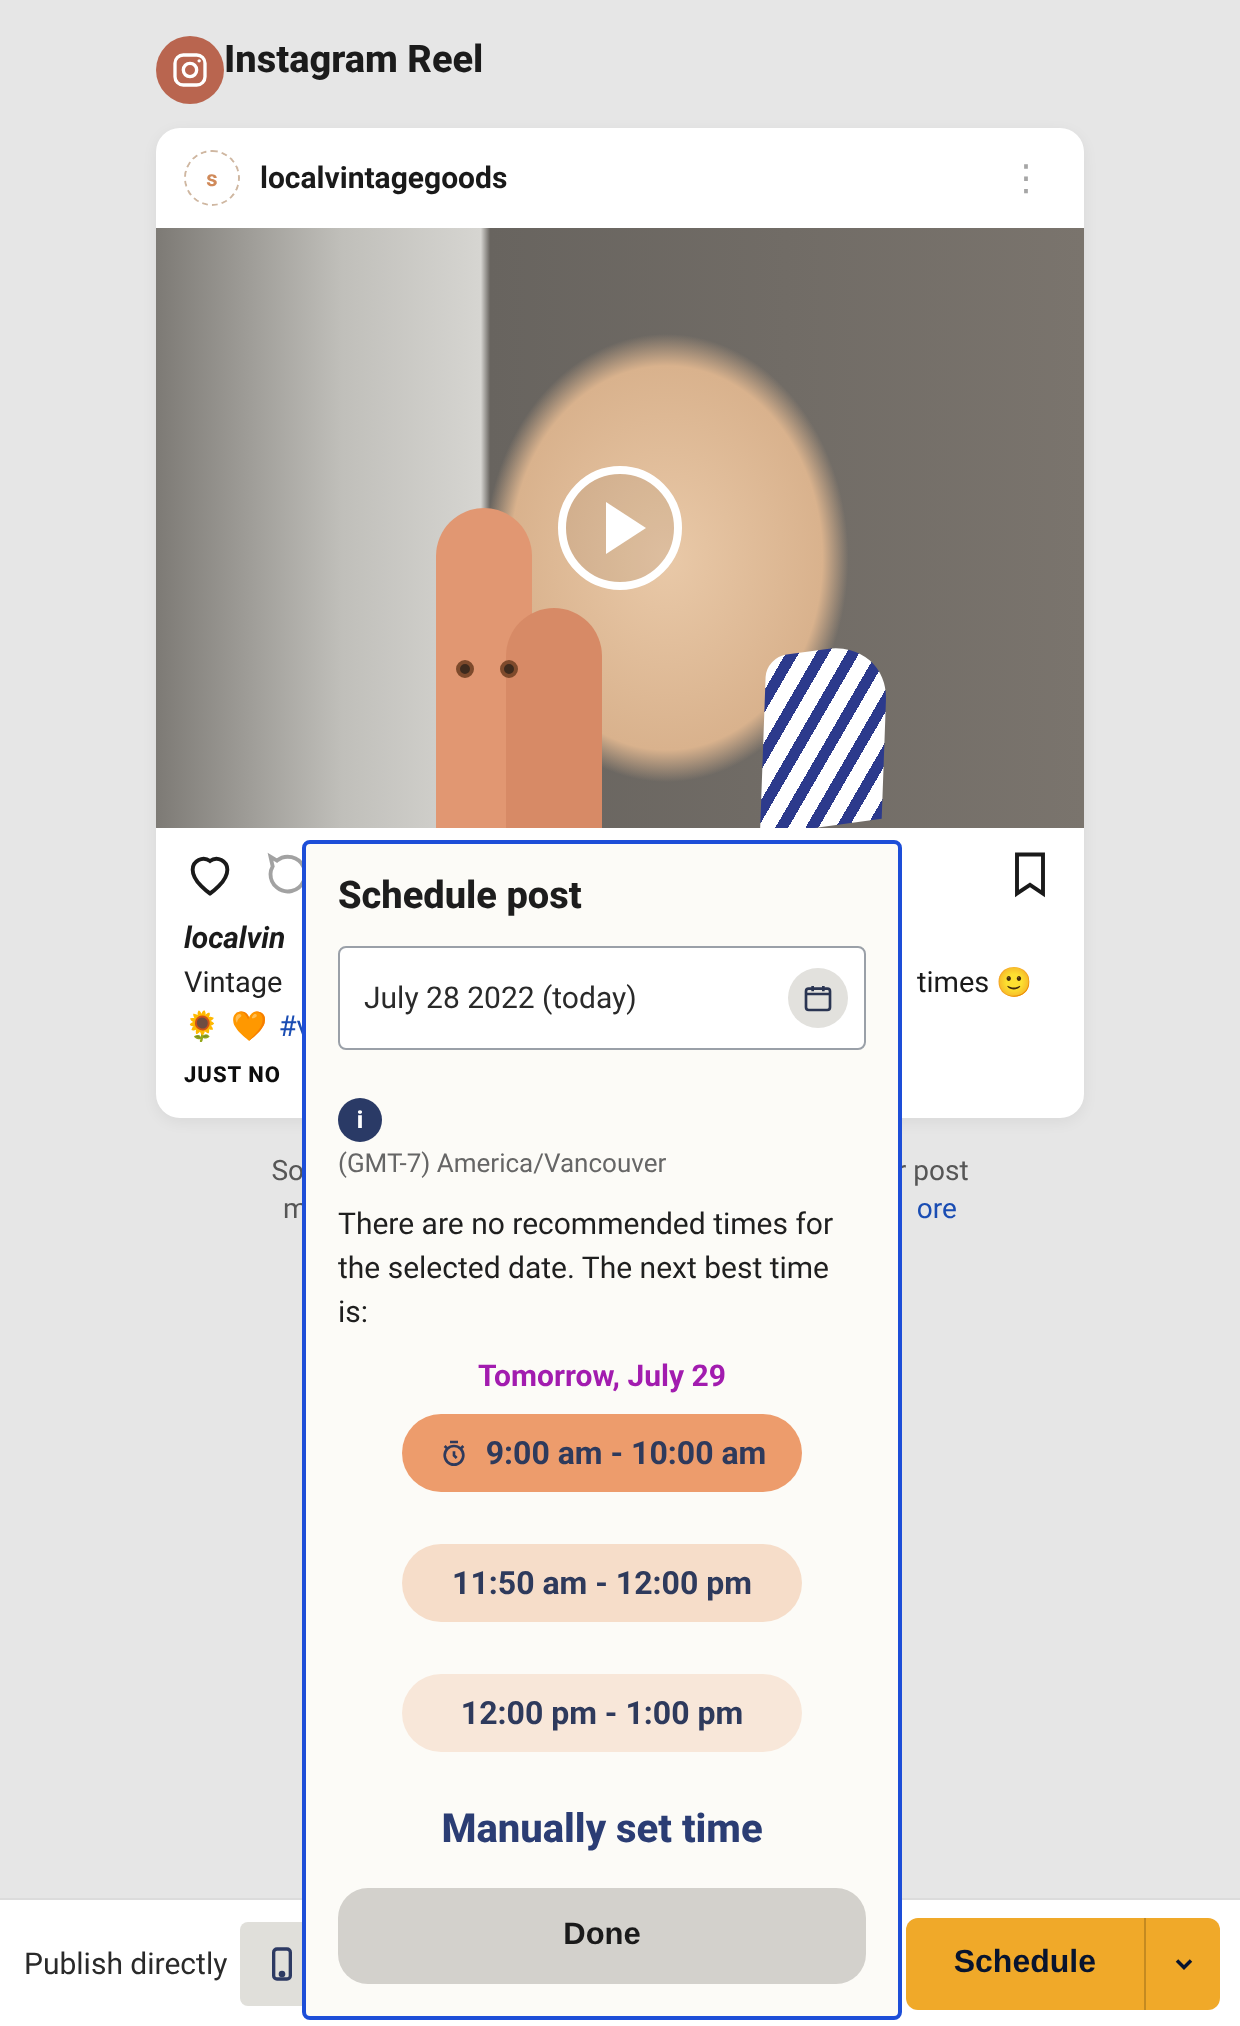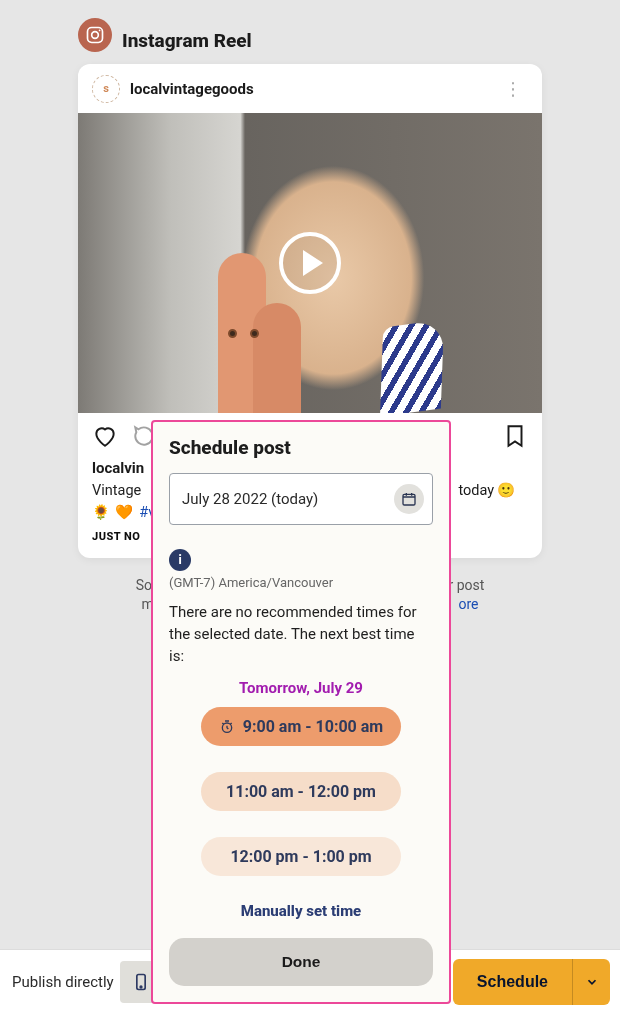--- a/index.html
+++ b/index.html
@@ -8,22 +8,21 @@
     background: #e6e6e6;
     width: 620px;
     height: 1013px;
     position: relative;
     overflow: hidden;
   }
 
   
   .header {
     display: flex;
-    align-items: flex-end;
-    gap: 10px;
+    align-items: flex-start;
     padding: 18px 0 12px 78px;
     border-radius: 17px;
   }
   .ig-badge {
     width: 34px; height: 34px;
     border-radius: 50%;
     background: #b9654f;
     display: flex; align-items: center; justify-content: center;
   }
   .ig-badge svg { width: 20px; height: 20px; }
@@ -119,21 +118,21 @@
   }
   .actions-row svg { width:26px; height:26px; }
   .bookmark { margin-left:auto; }
 
   .caption-block {
     padding: 0 14px 12px;
     font-size: 14.5px;
     color: #1a1a1a;
     line-height: 1.5;
   }
-  .caption-user { font-weight:700; font-size:15px; }
+  .caption-user { font-weight:700; font-size:15px;font-style:italic; }
   .caption-text { color:#222; }
   .hashflower::before { content:"🌻"; margin-right:2px; }
   .hashheart::before { content:"🧡"; margin-right:2px; }
   .time-label {
     font-weight:800; font-size:11px; letter-spacing:0.5px; color:#0d0d0d;
     padding-top:6px;
   }
 
   .footer-note {
     text-align:center;
@@ -144,21 +143,21 @@
   }
   .footer-note a { color:#1a4db3; text-decoration:none; }
 
   
   .popover {
     position: absolute;
     left: 151px;
     top: 420px;
     width: 300px;
     background: #fcfbf7;
-    border: 2px solid #ec4899;
+    border: 2px solid #1d4ed8;
     border-radius: 4px;
     padding: 14px 16px 16px;
     z-index: 20;
   }
   .popover-title {
     font-weight: 800;
     font-size: 19px;
     color: #1d1d1d;
     margin-bottom: 14px;
   }
@@ -206,21 +205,21 @@
     font-size:16px;
     color:#2e3a5c;
     cursor:pointer;
   }
   .pill.primary { background:#ed9c6c; }
   .pill.primary svg { width:16px; height:16px; }
   .pill.secondary { background:#f6ddc9; }
   .pill.tertiary { background:#f8e7d9; }
 
   .manual {
-    text-align:center; color:#2b3d74; font-weight:800; font-size:15px;
+    text-align:center; color:#2b3d74; font-weight:800; font-size:20px;
     margin: 12px 0 18px;
     cursor:pointer;
   }
 
   .done-btn {
     display:block; width:100%;
     background:#d3d1cc; color:#1a1a1a;
     font-weight:800; font-size:15.5px;
     border:none; padding:15px 0; border-radius:15px;
     cursor:pointer;
@@ -324,21 +323,21 @@
         <path d="M6 3h12v18l-6-4-6 4V3z"></path>
       </svg>
     </span>
   </div>
 
   <div class="caption-block">
     <div><span class="caption-user">localvin</span></div>
     <div>
       <span class="caption-text">Vintage</span>
       <span style="display:inline-block; width:310px;"></span>
-      <span>today 🙂</span>
+      <span>times 🙂</span>
     </div>
     <div>
       <span class="hashflower"></span>
       <span class="hashheart"></span>
       <span style="color:#1a4db3">#vi</span>
     </div>
     <div class="time-label">JUST NO</div>
   </div>
 </div>
 
@@ -374,21 +373,21 @@
   <div class="next-date">Tomorrow, July 29</div>
 
   <div class="pill primary">
     <svg viewBox="0 0 24 24" fill="none" stroke="#2e3a5c" stroke-width="2">
       <circle cx="12" cy="13" r="7"></circle>
         <path d="M12 10v3l2 2M9 3h6M5 6l2 2M19 6l-2 2"></path>
     </svg>
     <span>9:00 am - 10:00 am</span>
   </div>
   <div class="pill secondary">
-    <span>11:00 am - 12:00 pm</span>
+    <span>11:50 am - 12:00 pm</span>
   </div>
   <div class="pill tertiary">
     <span>12:00 pm - 1:00 pm</span>
   </div>
 
   <div class="manual">Manually set time</div>
 
   <button class="done-btn">Done</button>
 </div>
 

